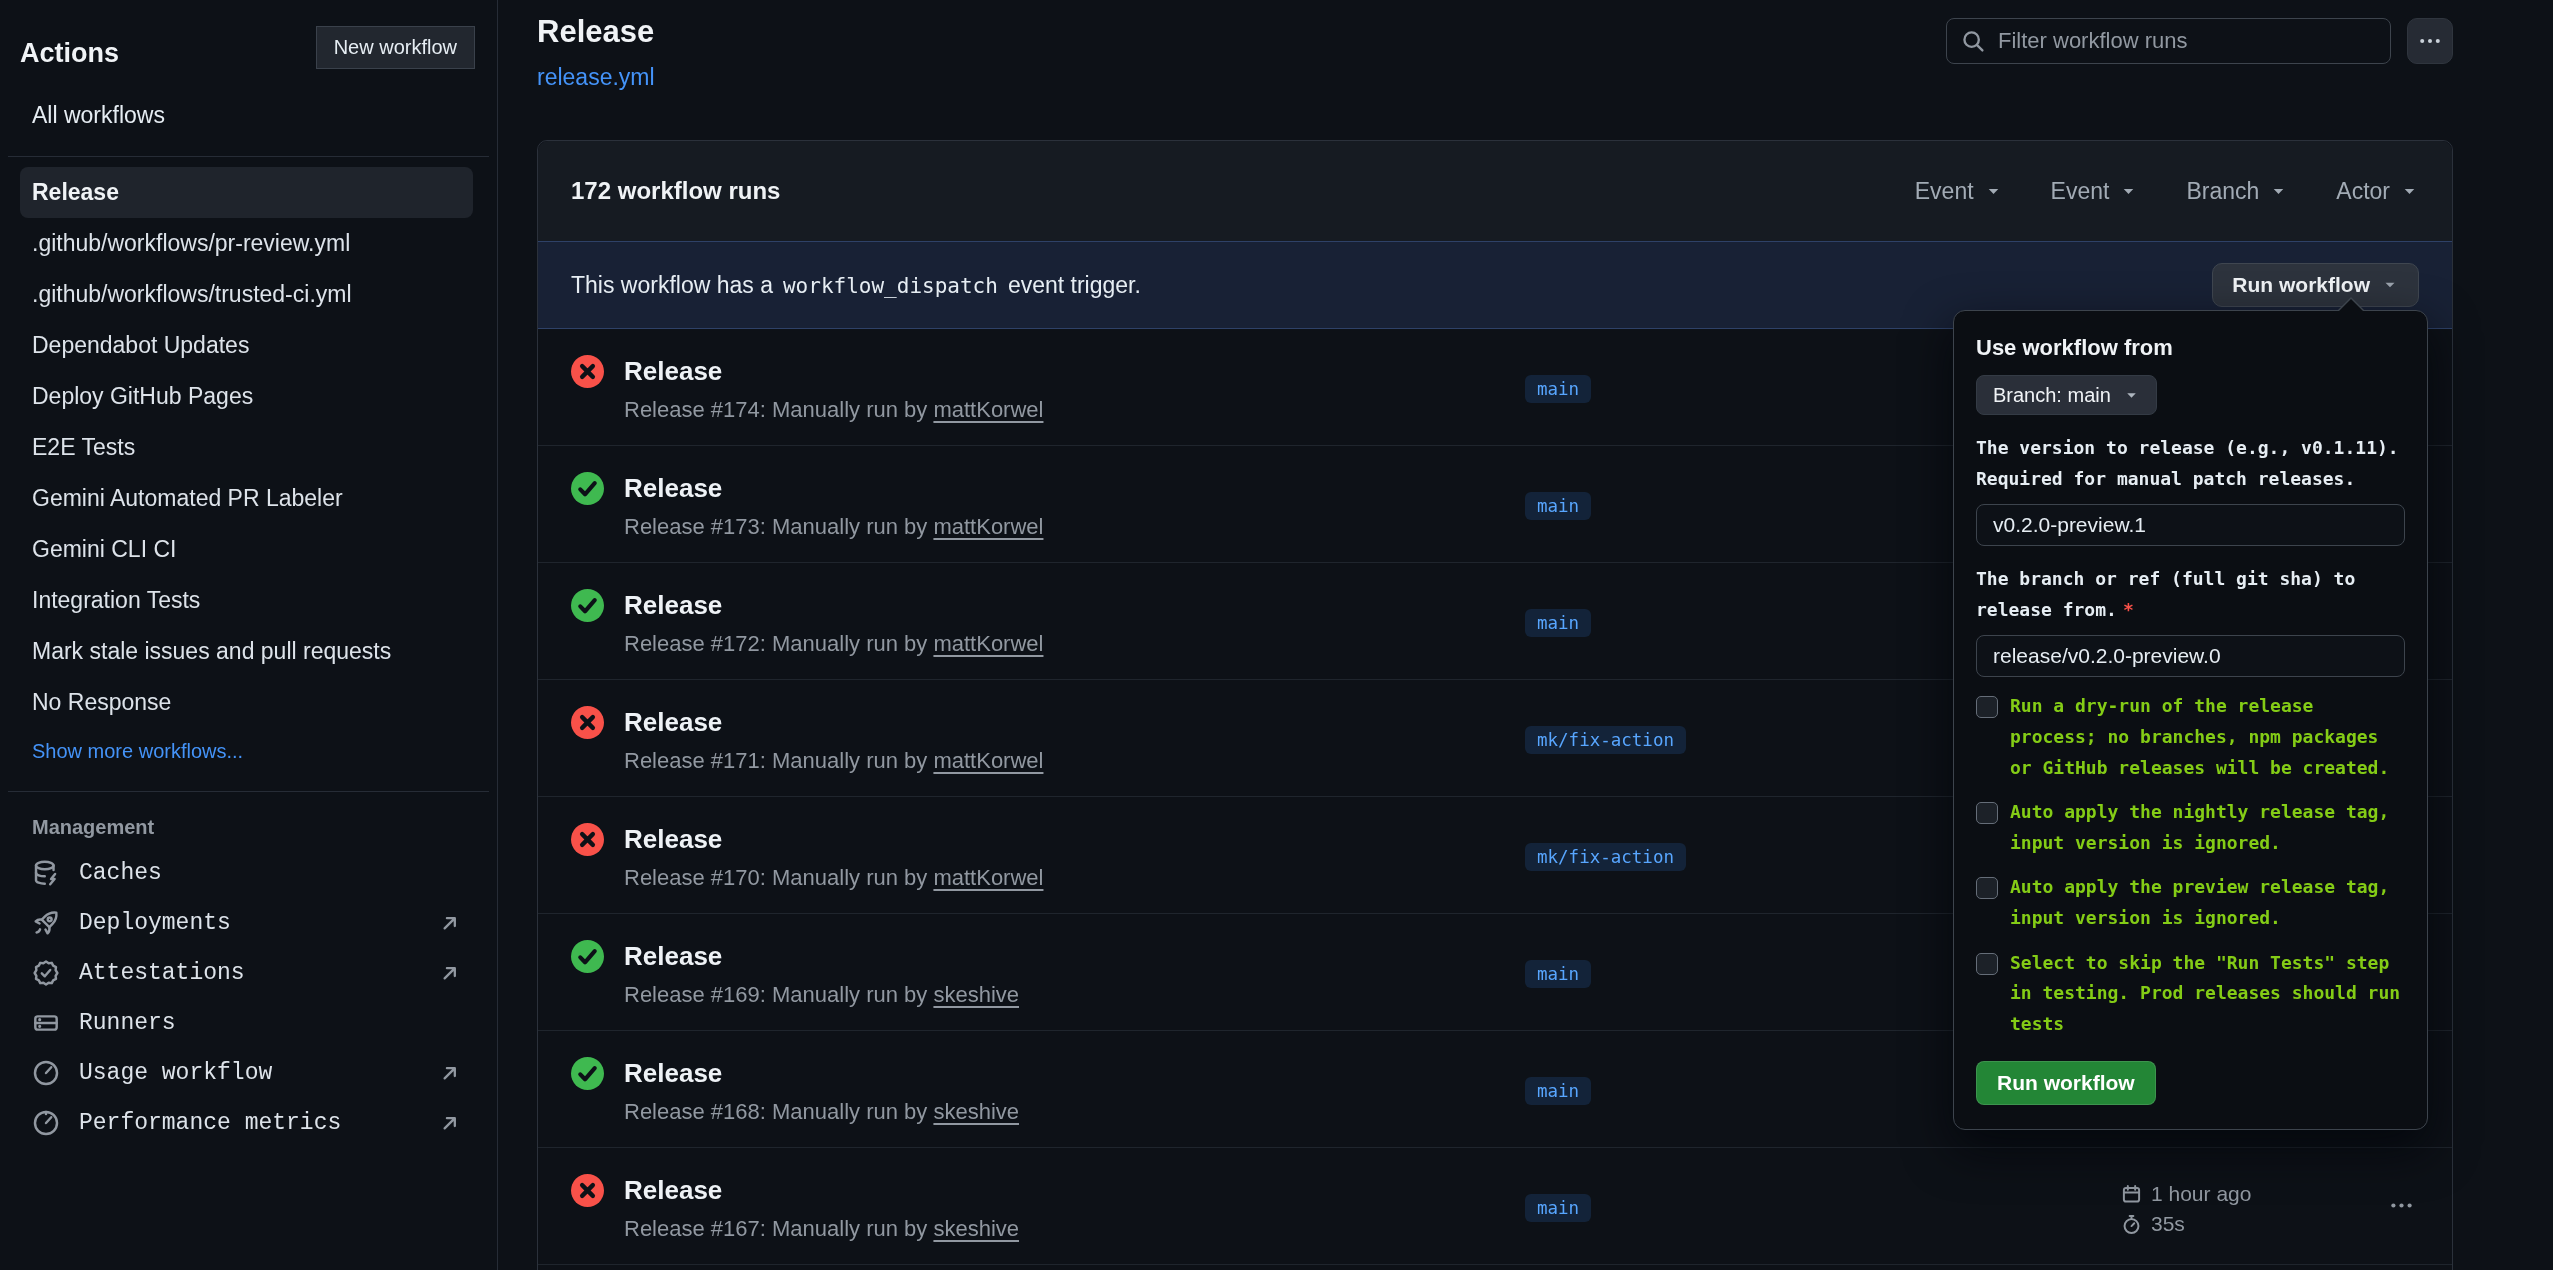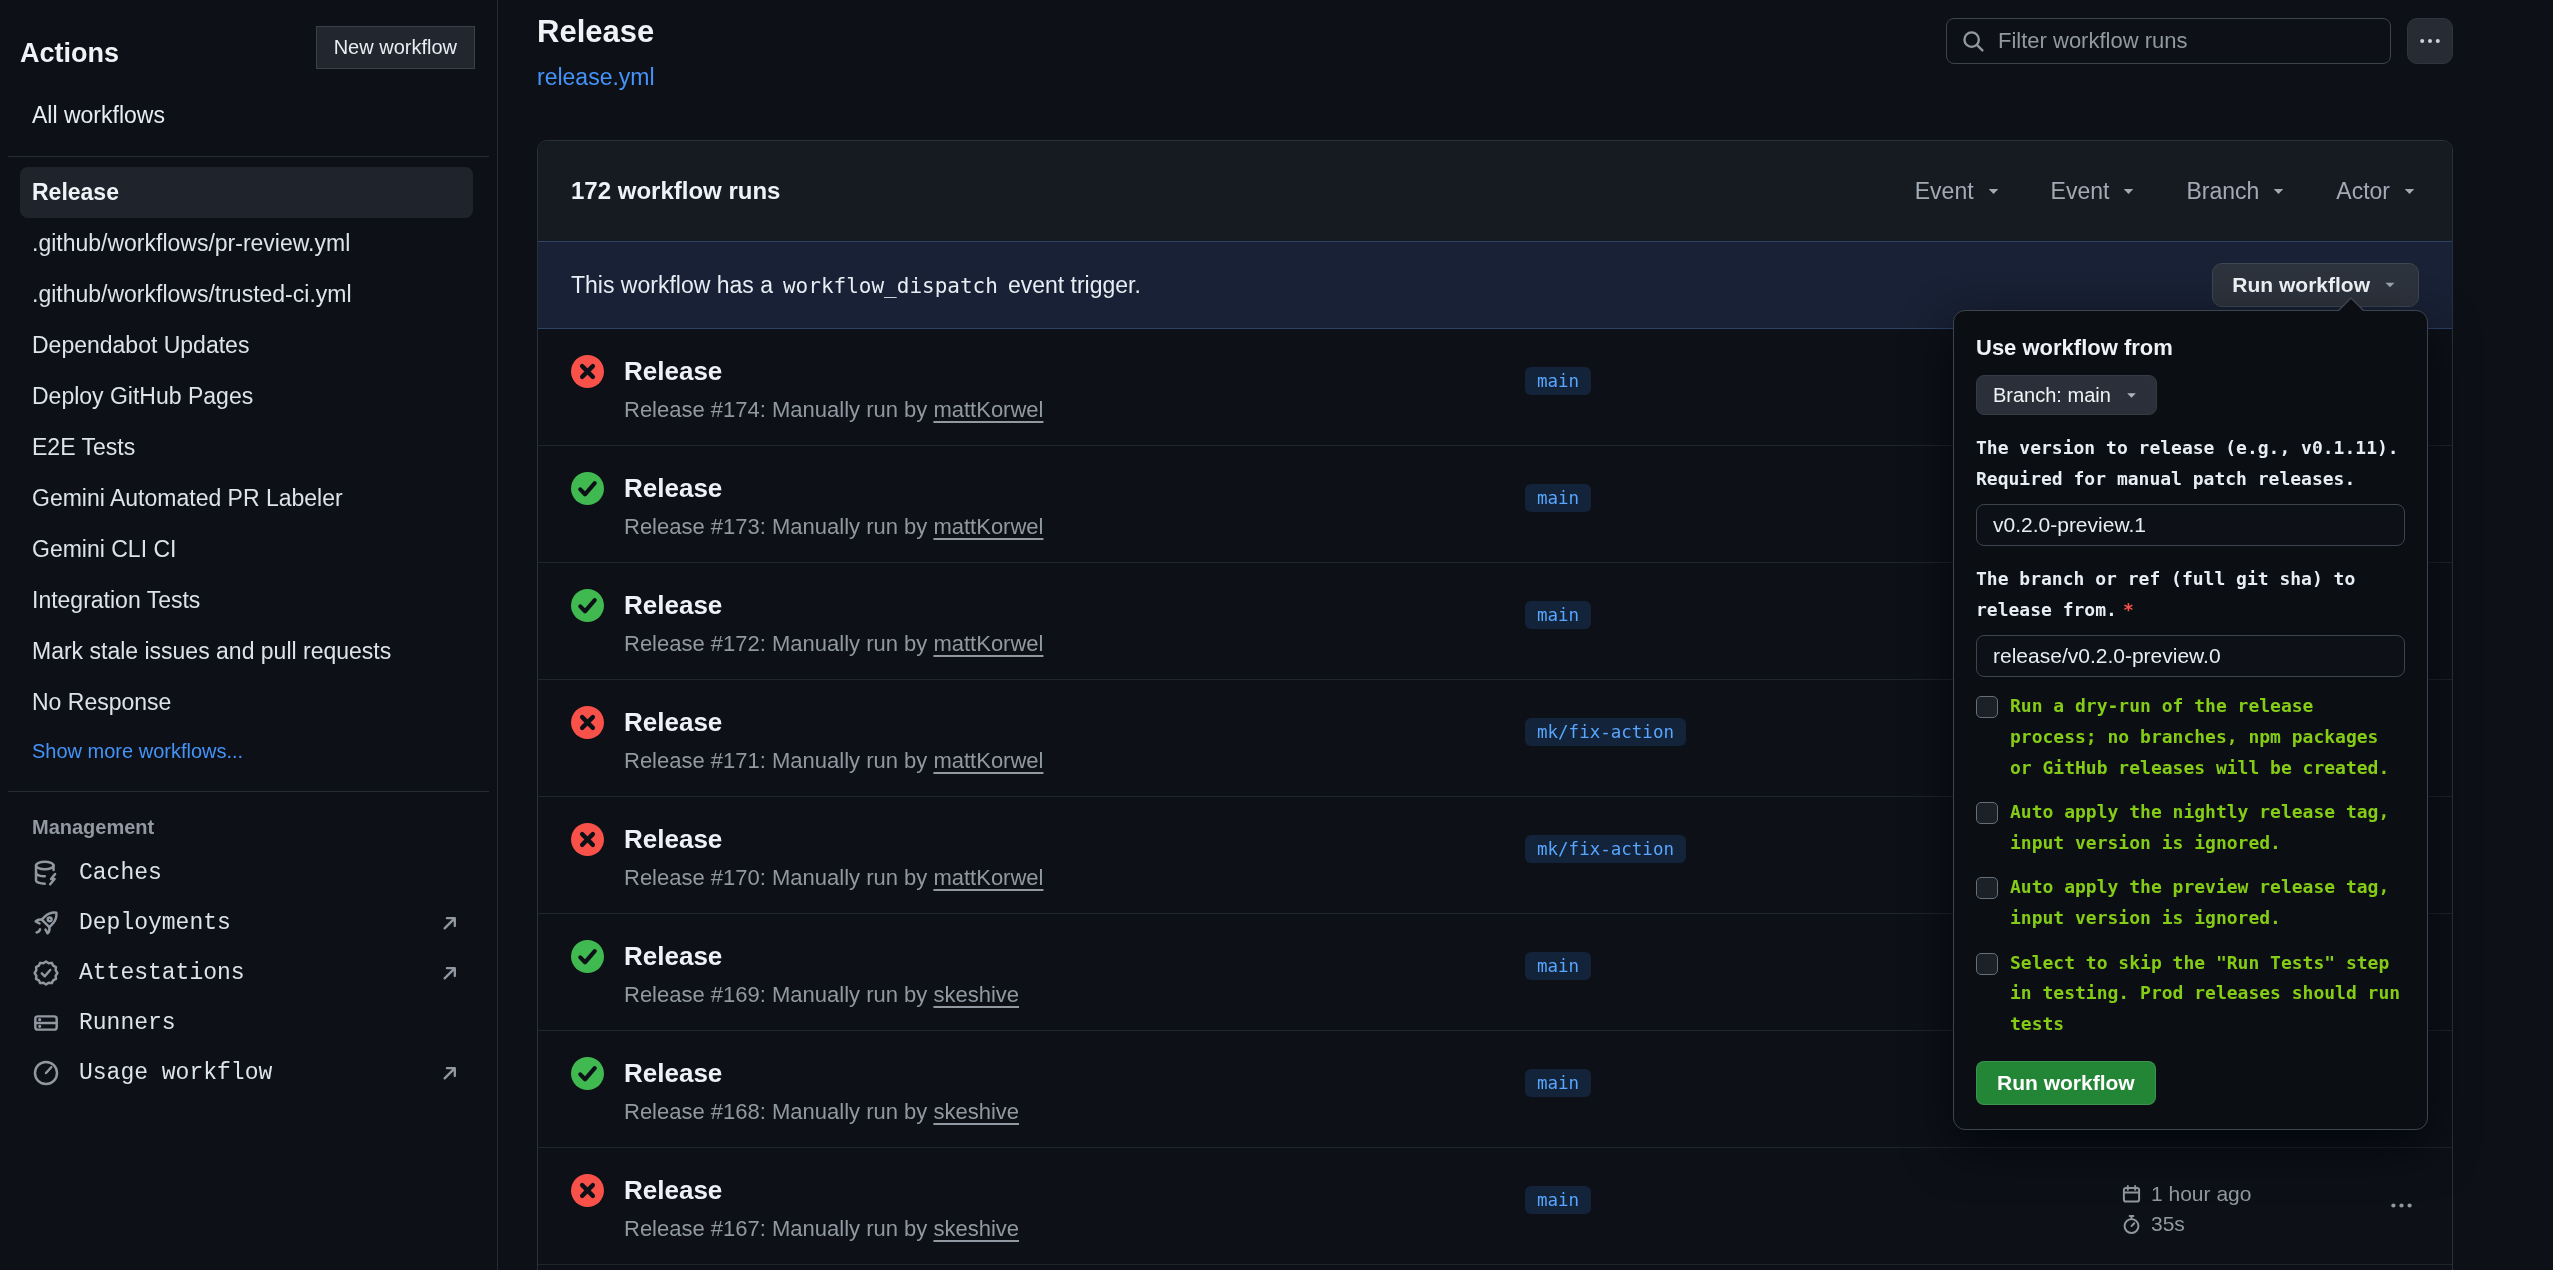--- a/index.html
+++ b/index.html
@@ -62,21 +62,21 @@
            color:#f0f3f6; font-size:21px; font-weight:600; display:flex; align-items:center; gap:11px; cursor:pointer; }
   .btn-run-sm svg { width:18px; height:18px; color:#9ba3ad; }
 
   .run-row { position:relative; height:117px; border-bottom:1px solid #1f252d; padding:26px 33px 0 33px; }
   .row-top { display:flex; align-items:center; gap:20px; }
   .row-top .status { width:33px; height:33px; flex:none; display:inline-flex; }
   .row-top .status svg { width:33px; height:33px; }
   .row-title { font-size:26px; font-weight:600; color:#eef2f6; cursor:pointer; }
   .row-sub { margin:9px 0 0 53px; font-size:22px; color:#9198a1; }
   .row-sub a { color:inherit; text-decoration:underline; text-underline-offset:4px; cursor:pointer; }
-  .branch-badge { position:absolute; left:987px; top:38px; font-family:"DejaVu Sans Mono","Liberation Mono",monospace;
+  .branch-badge { position:absolute; left:987px; top:46px; font-family:"DejaVu Sans Mono","Liberation Mono",monospace;
            font-size:17.5px; color:#58a6ff; background:rgba(56,139,253,0.15); padding:4px 12px; border-radius:6px; cursor:pointer; }
   .row-meta { position:absolute; left:1583px; top:34px; font-size:21px; color:#9198a1; }
   .row-meta .mrow { display:flex; align-items:center; gap:9px; margin-bottom:6px; }
   .row-meta svg { width:21px; height:21px; }
   .row-kebab { position:absolute; left:1850px; top:44px; color:#9198a1; cursor:pointer; }
   .row-kebab svg { width:27px; height:27px; }
 
   
   .popup { position:absolute; left:1953px; top:310px; width:475px; background:#0b0e13; border:1px solid #3d444d;
            border-radius:12px; padding:24px 22px; box-shadow:0 18px 48px rgba(1,4,9,0.75); z-index:5; }
@@ -184,20 +184,35 @@
           <span>Runners</span>
         </div>
         <div class="mgmt-item">
           <span class="icon" style="display: inline-flex;">
             <svg viewBox="0 0 16 16" fill="none" stroke="currentColor" stroke-width="1.4" stroke-linecap="round">
               <circle cx="8" cy="8" r="6.3"></circle>
               <path d="M8 8l3-3.3"></path>
             </svg>
           </span>
           <span>Usage workflow</span>
+          <span class="ext" style="display: inline-flex;">
+            <svg viewBox="0 0 16 16" fill="none" stroke="currentColor" stroke-width="1.6" stroke-linecap="round" stroke-linejoin="round">
+              <path d="M4.6 11.4l6.8-6.8M6.2 4.3h5.5v5.5"></path>
+            </svg>
+          </span>
+        </div>
+        <div class="mgmt-item">
+          <span class="icon" style="display: inline-flex;">
+            <svg viewBox="0 0 16 16" fill="none" stroke="currentColor" stroke-width="1.4" stroke-linecap="round">
+              <circle cx="8" cy="8" r="6.3"></circle>
+              <path d="M8 8l3-3.3"></path>
+              <path d="M8 1.7v1.2"></path>
+            </svg>
+          </span>
+          <span>Performance metrics</span>
           <span class="ext" style="display: inline-flex;">
             <svg viewBox="0 0 16 16" fill="none" stroke="currentColor" stroke-width="1.6" stroke-linecap="round" stroke-linejoin="round">
               <path d="M4.6 11.4l6.8-6.8M6.2 4.3h5.5v5.5"></path>
             </svg>
           </span>
         </div>
       </div>
   </aside>
 
   <main class="main">

